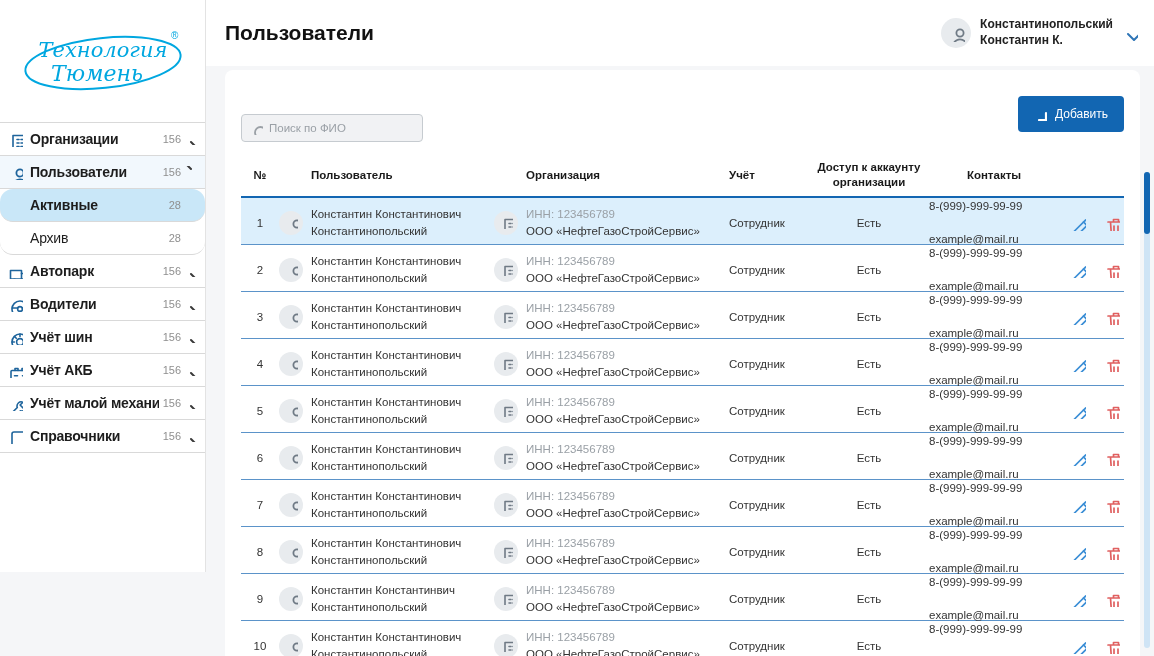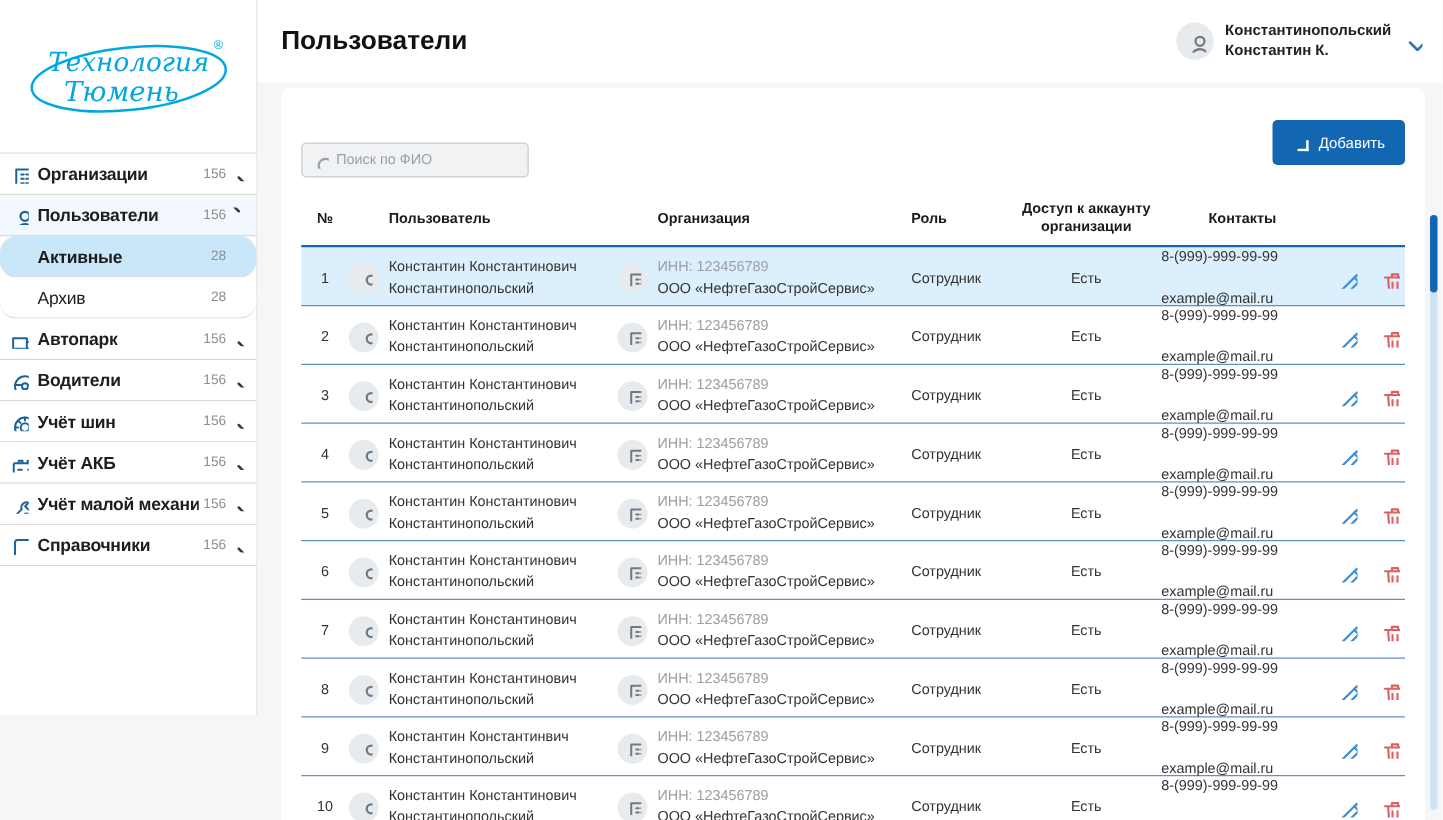--- a/index.html
+++ b/index.html
@@ -281,21 +281,21 @@
           </svg>
         <span>Добавить</span>
       </button>
     </div>
 
     <div class="table">
       <div class="thead">
         <div class="th th-num">№</div>
         <div class="th th-user">Пользователь</div>
         <div class="th th-org">Организация</div>
-        <div class="th">Роль</div>
+        <div class="th">Учёт</div>
         <div class="th th-center">Доступ к аккаунту организации</div>
         <div class="th th-center">Контакты</div>
         <div class="th"></div>
       </div>
 
       <div class="tbody">
 
           <div class="trow selected">
             <div class="td td-num">1</div>
             <div class="td td-user">

